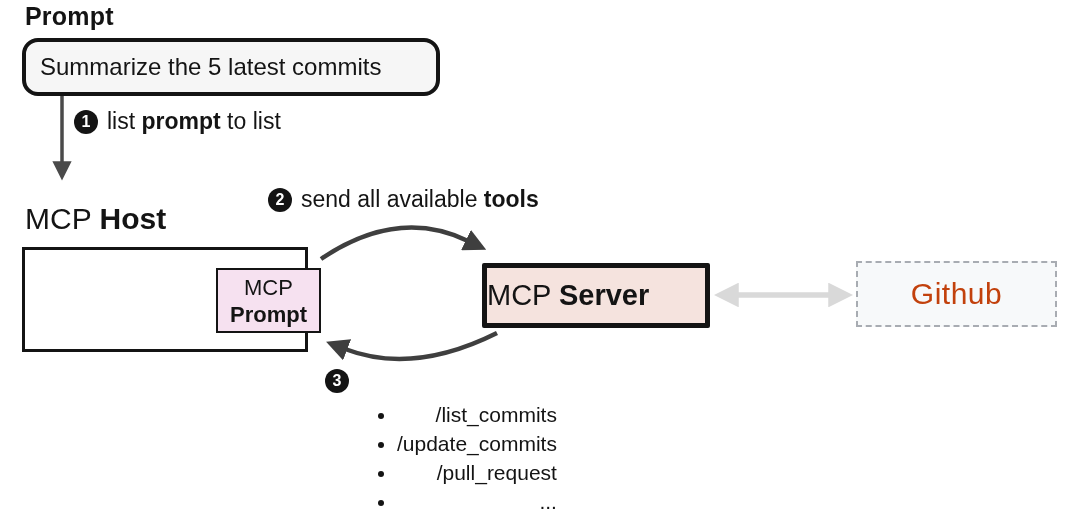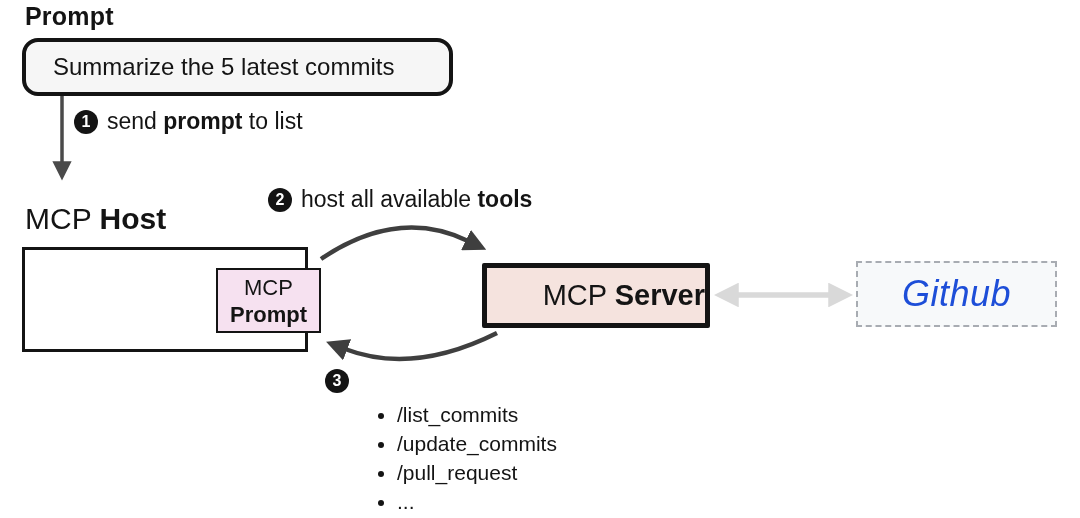--- a/index.html
+++ b/index.html
@@ -19,21 +19,21 @@
     left: 25px; top: 2px;
     font-size: 25px; font-weight: 700; letter-spacing: 0.2px;
   }
   .prompt-box {
     left: 22px; top: 38px;
     width: 396px; height: 50px;
     background: #f6f6f6;
     border: 4px solid #141414;
     border-radius: 16px;
     display: flex; align-items: center;
-    padding-left: 27px;
+    padding-left: 14px;
     font-size: 24px;
   }
 
   
   .step-label {
     display: flex; align-items: center; gap: 9px;
     font-size: 23px; white-space: nowrap;
   }
   .step1 { left: 74px;  top: 108px; }
   .step2 { left: 268px; top: 186px; }
@@ -69,40 +69,41 @@
     text-align: center;
   }
 
   
   .server-box {
     left: 482px; top: 263px;
     width: 218px; height: 55px;
     background: #f5e3de;
     border: 5px solid #141414;
     border-radius: 2px;
-    display: flex; align-items: center; justify-content: flex-end;
+    display: flex; align-items: center; justify-content: flex-start;
     font-size: 29px; white-space: nowrap;
   }
 
   
   .github-box {
     left: 856px; top: 261px;
     width: 197px; height: 62px;
     background: #f7f9fa;
     border: 2px dashed #a8acb2;
     display: flex; align-items: center; justify-content: center;
-    font-size: 36px; color: #1d4ed8; letter-spacing: 0.5px; font-style: italic;
+    font-size: 30px; color: #c2410c; letter-spacing: 0.5px;
   }
 
   
   .tools-list {
     left: 360px; top: 400px;
     margin: 0; padding: 0 0 0 37px;
     list-style: disc;
     font-size: 21px;
+    text-align: right;
   }
   .tools-list li { height: 29px; line-height: 29px; }
 
   .arrows-layer { left: 0; top: 0; pointer-events: none; }
 </style>
 </head>
 <body>
 
 <div class="canvas">
 
@@ -133,38 +134,38 @@
 
   <div class="abs prompt-heading">Prompt</div>
 
   <div class="abs prompt-box">
     <span>Summarize the 5 latest commits</span>
   </div>
 
   <div class="abs step-label step1">
     <span class="badge">1</span>
     <span>
-      <span>send </span><span class="bold">prompt</span><span> to list</span>
+      <span>list </span><span class="bold">prompt</span><span> to list</span>
     </span>
   </div>
 
   <div class="abs host-label">
     <span>MCP </span><span class="bold">Host</span>
   </div>
   <div class="abs host-box"></div>
 
   <div class="abs client-box">
     <span>MCP</span>
     <span class="bold">Prompt</span>
   </div>
 
   <div class="abs step-label step2">
     <span class="badge">2</span>
     <span>
-      <span>host all available </span><span class="bold">tools</span><span></span>
+      <span>send all available </span><span class="bold">tools</span><span></span>
     </span>
   </div>
 
   <div class="abs server-box">
     <span>
       <span>MCP </span><span class="bold">Server</span>
     </span>
   </div>
 
   <div class="abs github-box">

